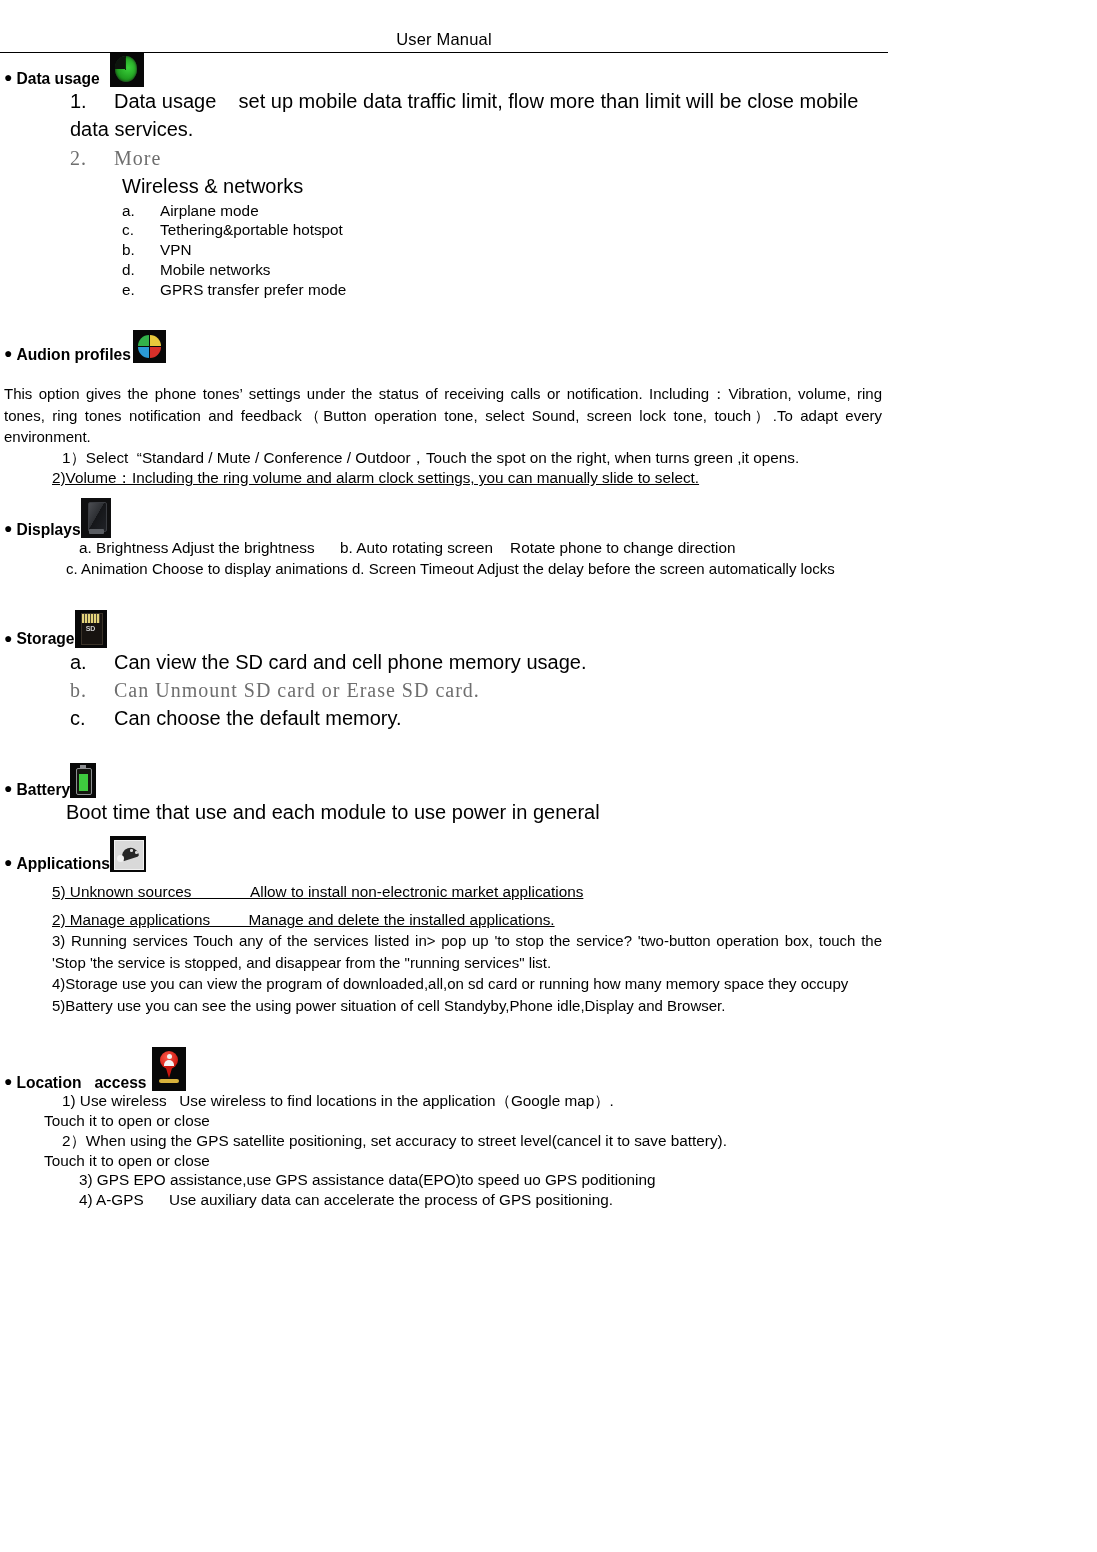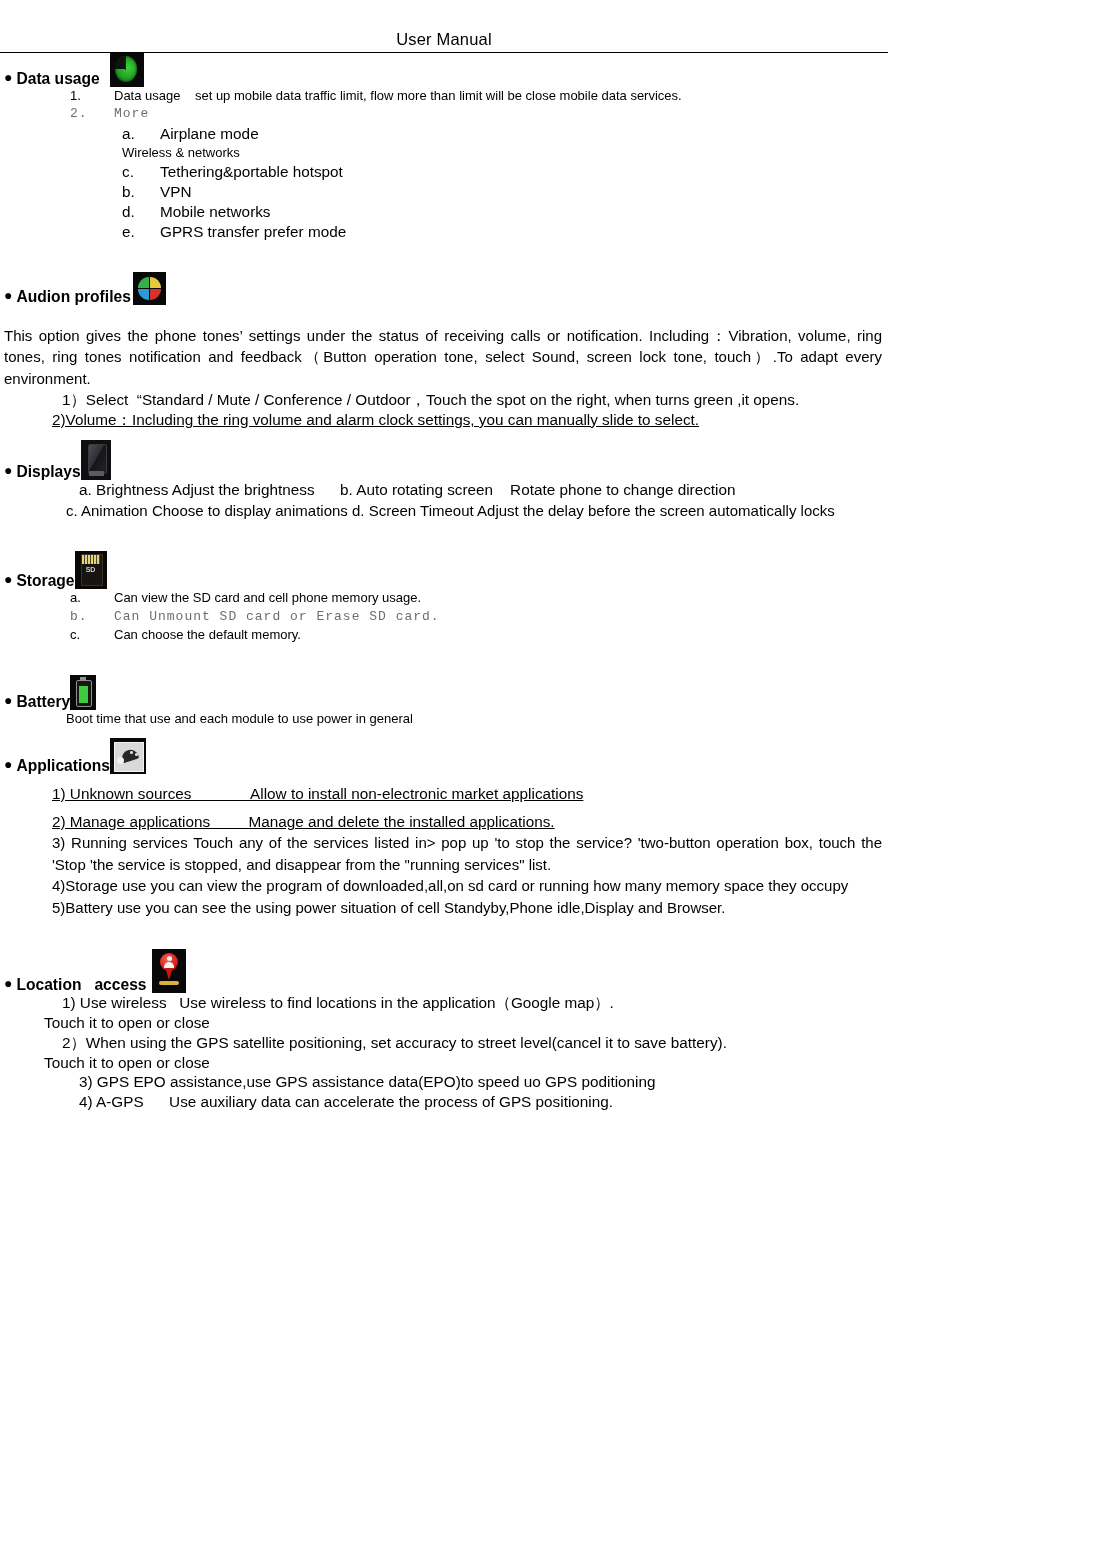--- a/index.html
+++ b/index.html
@@ -151,23 +151,23 @@
   .ic-loc .base { position:absolute; left:7px; top:32px; width:20px; height:4px; background:#d8b23c; border-radius:2px;}
 
   
   .row { display: block; white-space: pre-wrap; }
   .lvl1 { margin-left: 66px; }
   .lvl1-num { display:inline-block; width: 44px; }
   .lvl2 { margin-left: 118px; }
   .lvl2-num { display:inline-block; width: 38px; }
   .lvl-head { margin-left: 118px; }
 
-  .big { font-size: 13px; line-height: 1.42; }
+  .big { font-size: 20px; line-height: 1.42; }
   .mono-grey {
-    font-family: Liberation Mono, monospace;
+    font-family: Liberation Serif, serif;
     color: #6e6e6e;
     letter-spacing: 1px;
   }
 
   .para { margin: 0; font-size: 15px; line-height: 1.45; text-align: justify; }
   .indent-a { margin-left: 58px; }
   .indent-b { margin-left: 40px; }
   .indent-c { margin-left: 75px; }
   .indent-d { margin-left: 48px; text-decoration: underline; }
   .justify { text-align: justify; text-justify: inter-word; }
@@ -199,23 +199,23 @@
       <span class="lbl">Data usage</span>
       <span class="icon ic-data">
         <span class="ring"></span>
           <span class="cut"></span>
           <span class="needle"></span>
       </span>
     </div>
 
     <div class="row lvl1 big"><span class="lvl1-num">1.</span><span>Data usage    set up mobile data traffic limit, flow more than limit will be close mobile data services.</span></div>
     <div class="row lvl1 big mono-grey"><span class="lvl1-num">2.</span><span>More</span></div>
+    <div class="row lvl-head big">Wireless &amp; networks</div>
+
     <div class="row lvl2"><span class="lvl2-num">a.</span><span>Airplane mode</span></div>
-
-    <div class="row lvl-head big">Wireless &amp; networks</div>
     <div class="row lvl2"><span class="lvl2-num">c.</span><span>Tethering&amp;portable hotspot</span></div>
     <div class="row lvl2"><span class="lvl2-num">b.</span><span>VPN</span></div>
     <div class="row lvl2"><span class="lvl2-num">d.</span><span>Mobile networks</span></div>
     <div class="row lvl2"><span class="lvl2-num">e.</span><span>GPRS transfer prefer mode</span></div>
 
     <div class="spacer-l"></div>
 
     <div class="sec-head">
       <span class="bullet">●</span>
       <span class="lbl">Audion profiles</span>
@@ -287,21 +287,21 @@
         <span class="plate"></span>
           <span class="body"></span>
           <span class="eye1"></span>
           <span class="eye2"></span>
           <span class="arm"></span>
       </span>
     </div>
 
     <div class="spacer-s"></div>
 
-    <div class="row indent-d">1) Unknown sources              Allow to install non-electronic market applications</div>
+    <div class="row indent-d">5) Unknown sources              Allow to install non-electronic market applications</div>
     <div class="row indent-d" style="margin-top:8px;">2) Manage applications         Manage and delete the installed applications.</div>
     <p class="para justify" style="margin-left:48px;text-indent:0;">3) Running services     Touch any of the services listed in&gt; pop up 'to stop the service? 'two-button operation box, touch the 'Stop 'the service is stopped, and disappear from the "running services" list.</p>
     <p class="para justify" style="margin-left:64px;text-indent:-16px;">4)Storage use        you can view the program of downloaded,all,on sd card or running   how many memory space they occupy</p>
     <p class="para" style="margin-left:48px;">5)Battery use        you can see the using power situation of cell Standyby,Phone idle,Display and Browser.</p>
 
     <div class="spacer-l"></div>
 
     <div class="sec-head">
       <span class="bullet">●</span>
       <span class="lbl">Location   access</span>

